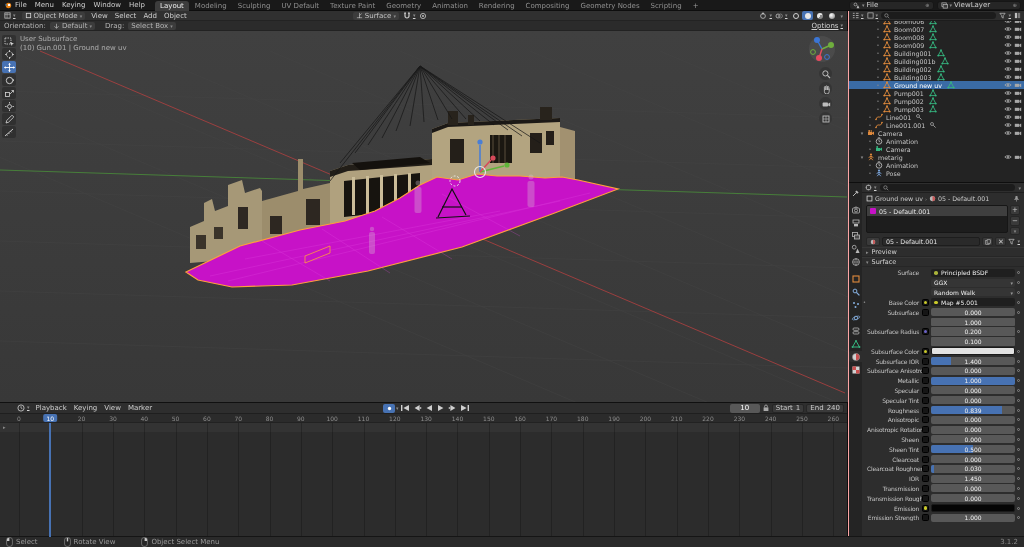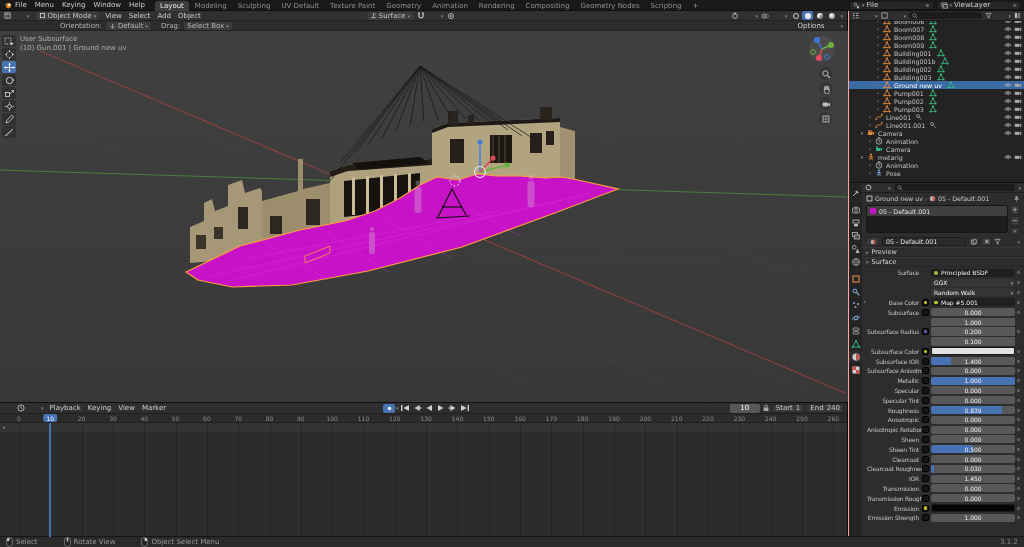--- a/index.html
+++ b/index.html
@@ -22,21 +22,21 @@
   .pillgroup .lbl{color:#d0d0d0;}
   .tinyic{width:7px;height:7px;display:inline-block;}
   .caret{color:#8a8a8a;font-size:5px;}
   
   .viewport{position:absolute;left:0;top:11px;width:848px;height:391px;background:#3a3a3a;border-right:1px solid #0e0e0e;}
   .vp-header{position:absolute;left:0;top:0;width:100%;height:10px;background:#303030;border-bottom:1px solid #232323;
              display:flex;align-items:center;padding:0 4px;gap:6px;z-index:12;}
   .vp-tools{position:absolute;left:0;top:10px;width:100%;height:10px;background:#2b2b2b;border-bottom:1px solid #222;
             display:flex;align-items:center;padding:0 4px;gap:4px;z-index:12;color:#b5b5b5;}
   .vp-menu{display:flex;gap:7px;}
-  .hbtn{display:flex;align-items:center;gap:16px;color:#d2d2d2;}
+  .hbtn{display:flex;gap:2px;color:#d2d2d2;text-decoration:underline;}
   .dd{background:#3c3c3c;border-radius:2px;padding:0 3px;height:8px;display:flex;align-items:center;gap:2px;}
   .mid-cluster{margin-left:160px;display:flex;gap:4px;align-items:center;}
   .right-cluster{margin-left:auto;display:flex;gap:3px;align-items:center;}
   .ballbtn{width:11px;height:9px;border-radius:2px;display:flex;align-items:center;justify-content:center;}
   .ballbtn.active{background:var(--accent);}
   .ball{width:6px;height:6px;border-radius:50%;}
   .vp-canvas{position:absolute;left:0;top:20px;width:848px;height:371px;overflow:hidden;
              background:linear-gradient(#404040,#383838);}
   .overlay-text{position:absolute;left:20px;top:4px;color:rgba(255,255,255,.55);line-height:9px;z-index:8;}
   .vtoolbar{position:absolute;left:2px;top:4px;display:flex;flex-direction:column;gap:1px;z-index:9;}
@@ -262,21 +262,21 @@
             </span>
             <span class="ballbtn">
               <span class="ball" style="background: radial-gradient(circle at 35% 35%, rgb(255, 255, 255), rgb(119, 119, 119));"></span>
             </span>
           </span>
         <span class="caret">▾</span>
       </span>
     </div>
 
     <div class="vp-tools">
-      <span style="margin-left:56px">Orientation:</span>
+      <span style="">Orientation:</span>
       <span class="dd">
         <span class="tinyic">
             <svg viewBox="0 0 8 8">
               <path d="M4 7V2M4 7 1.5 5M4 7l2.5-2" stroke="#cfcfcf" stroke-width=".7" fill="none"></path>
             </svg>
           </span>
         <span>Default</span>
         <span class="caret">▾</span>
       </span>
       <span style="margin-left:6px">Drag:</span>

